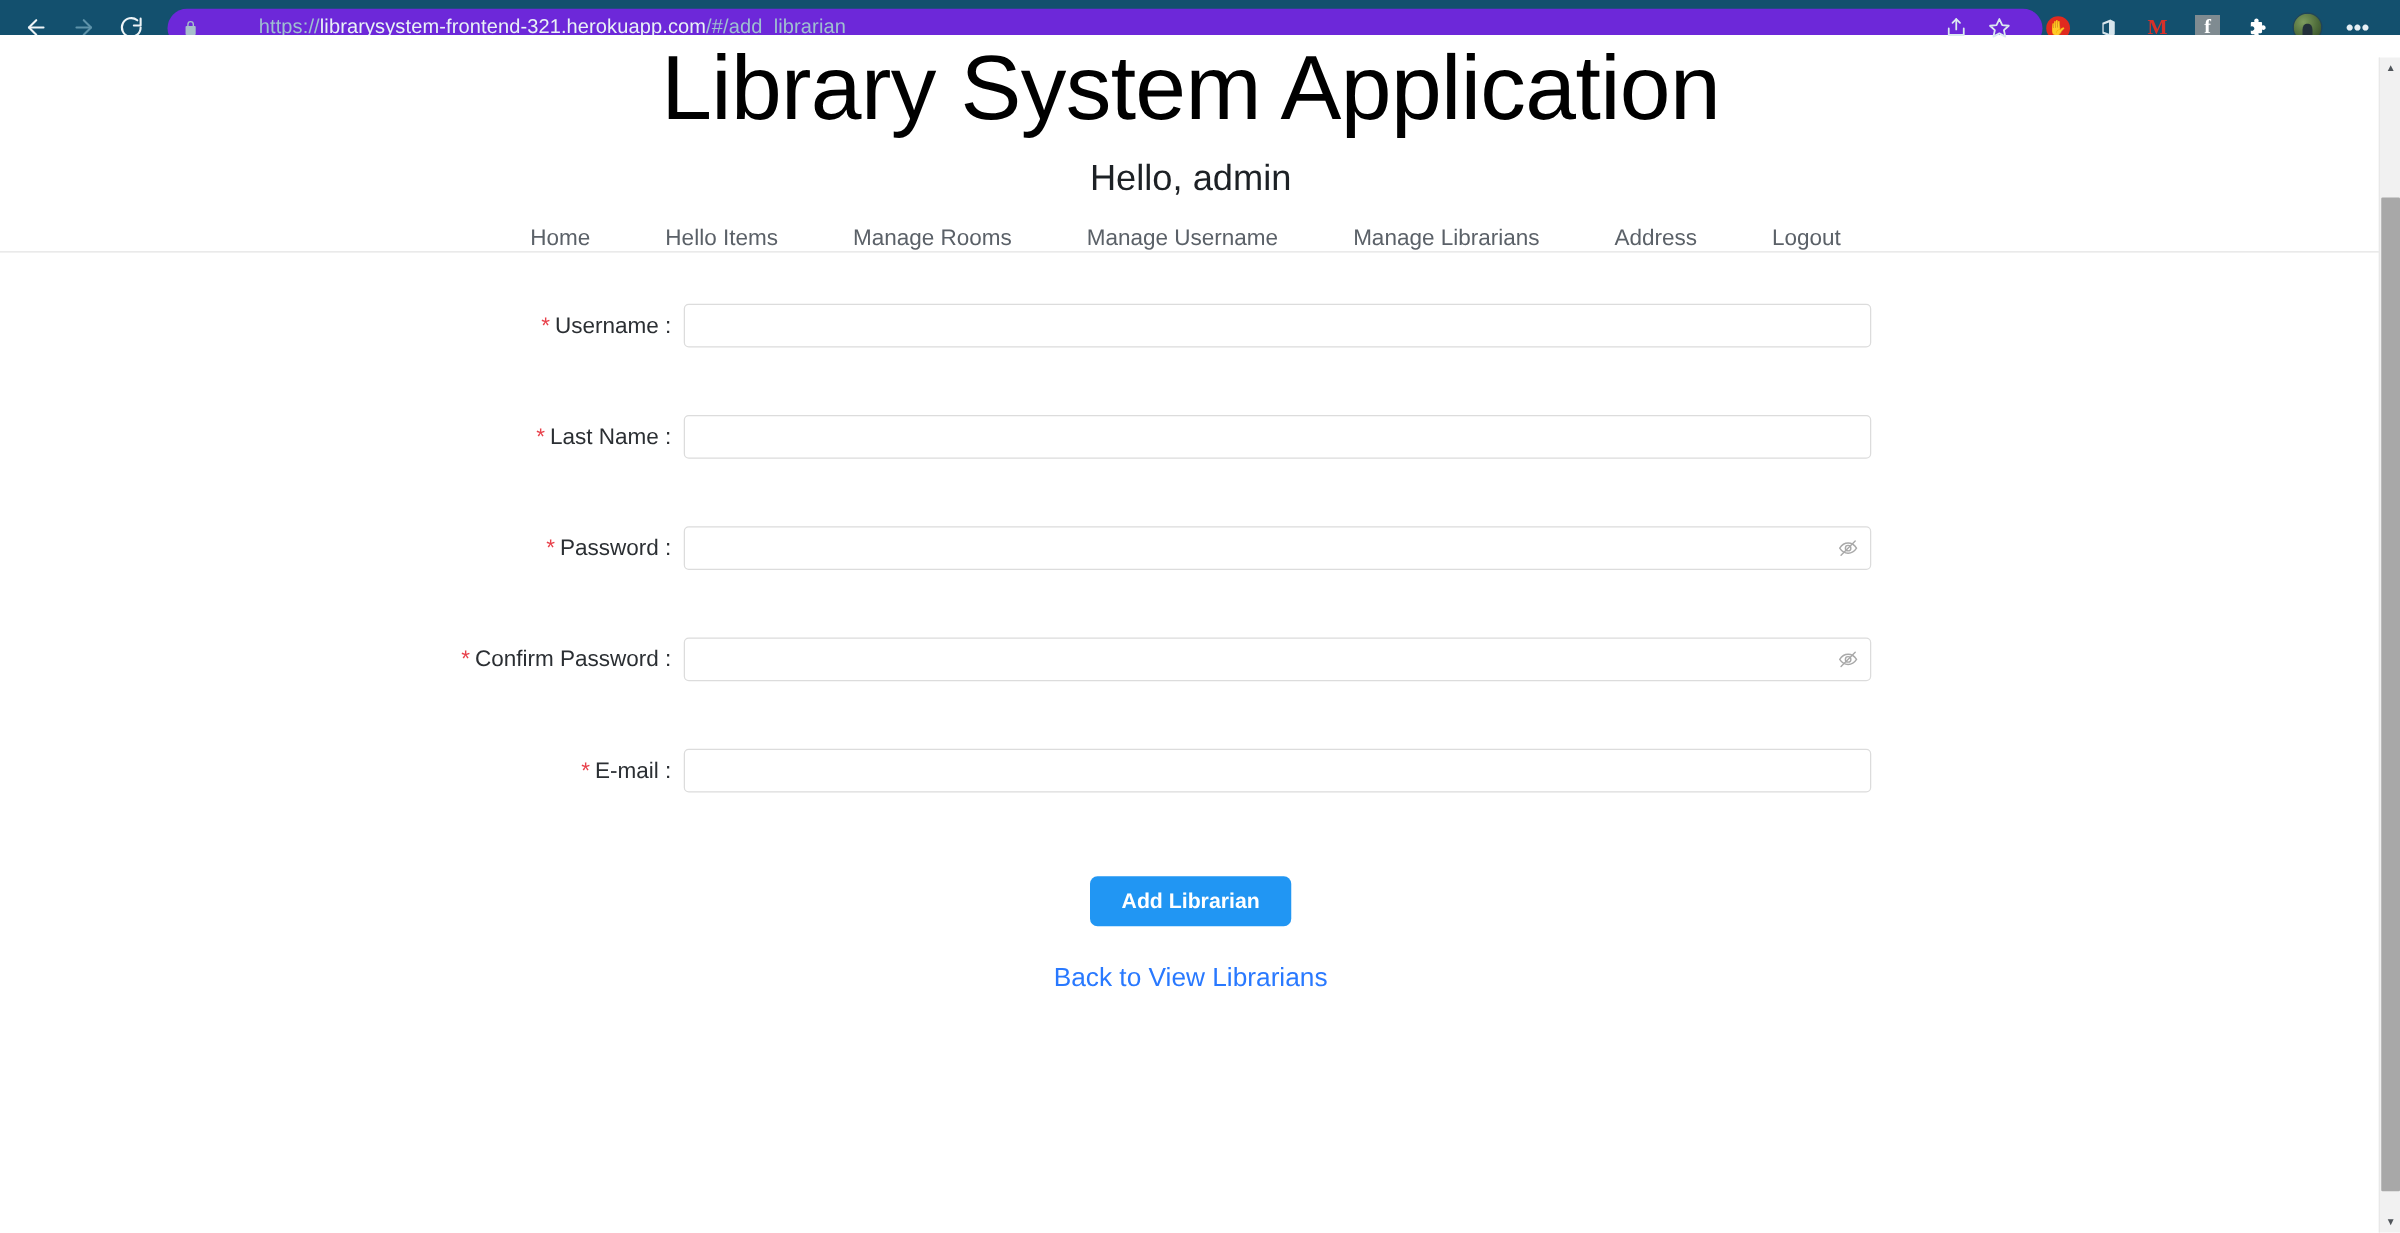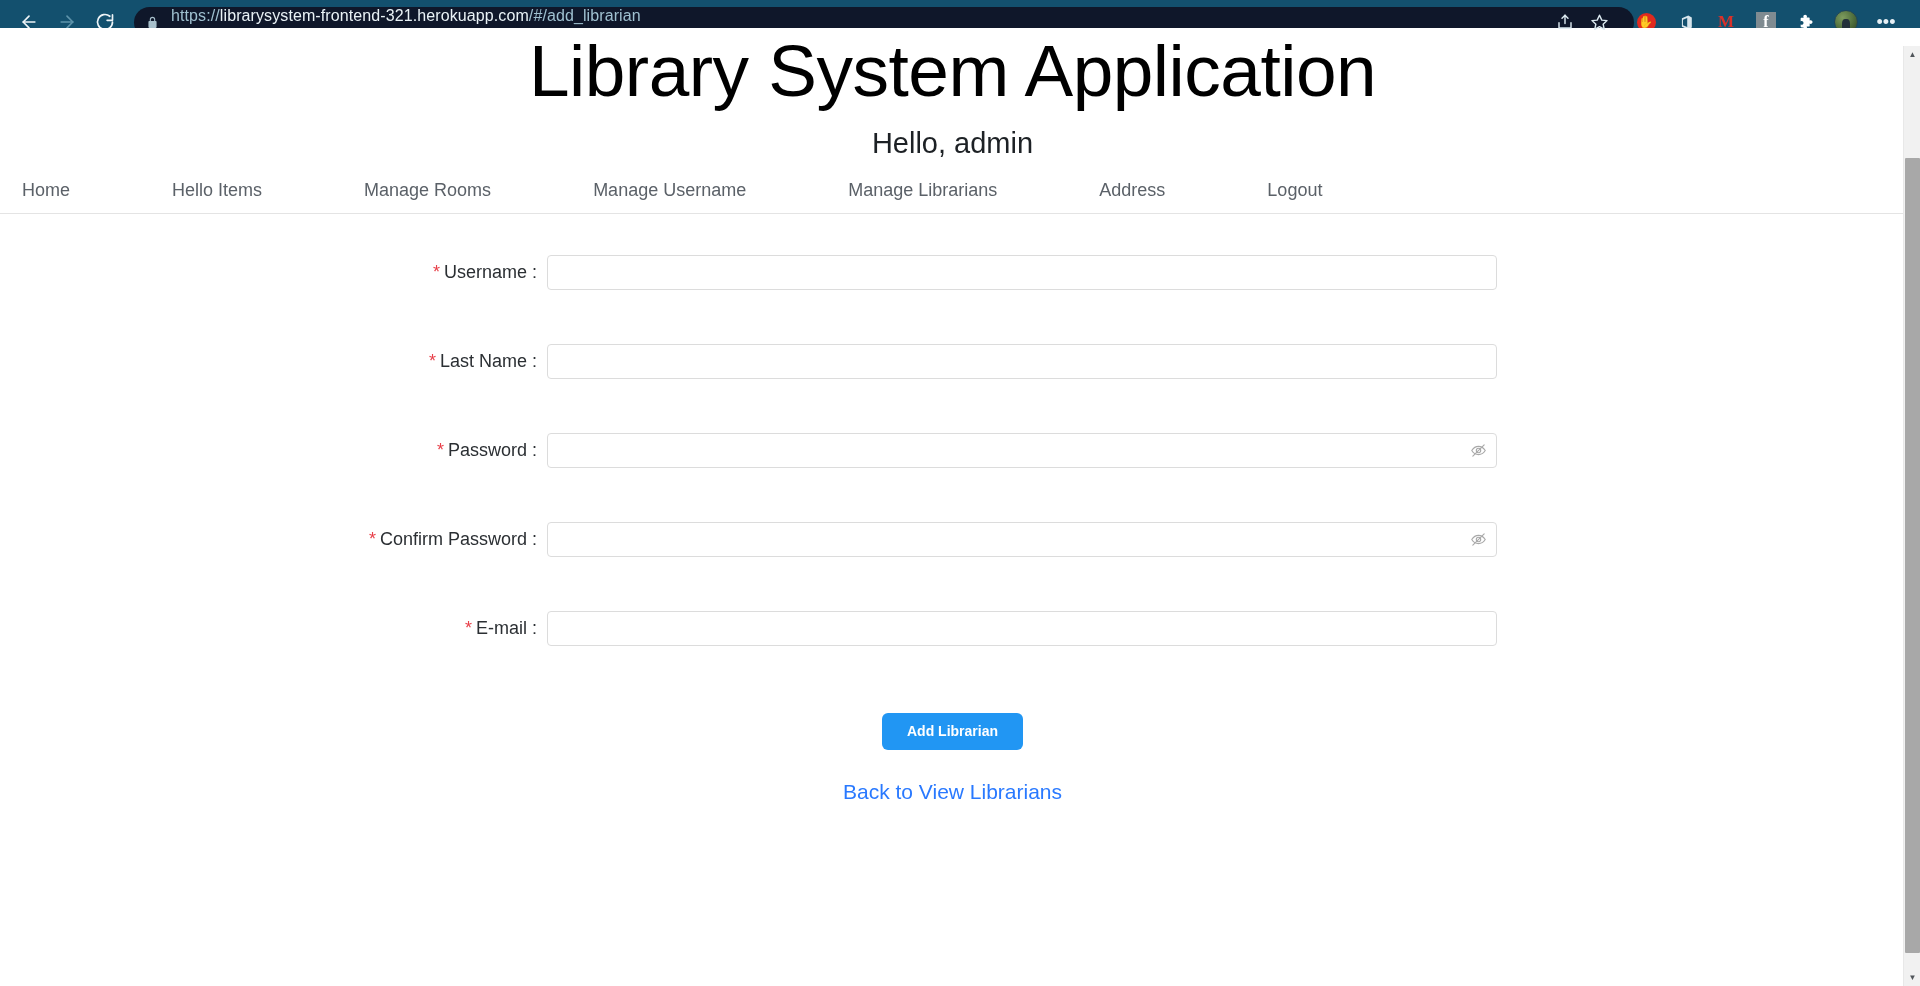--- a/index.html
+++ b/index.html
@@ -32,24 +32,26 @@
     color: #eef4f7;
   }
   .nav-btn.disabled { color: #5e93aa; }
   .nav-btn svg { display: block; }
 
   .omnibox {
     flex: 0 0 auto;
     margin-left: 10px;
     height: 31px;
     width: 1500px;
-    background: #0f172a;
+    background: #6d28d9;
     border-radius: 16px;
     display: flex;
+    align-items: center;
     padding: 0 12px;
+    gap: 36px;
   }
   .lock-icon { margin-right: 12px; display: flex; align-items: center; }
   .url-text {
     font-size: 16px;
     color: #e9f2f6;
     white-space: nowrap;
     overflow: hidden;
     letter-spacing: 0.1px;
   }
   .url-dim { color: #9fc0d0; }
@@ -139,25 +141,25 @@
     text-align: center;
     font-size: 29px;
     color: #1d2125;
     font-weight: normal;
     margin-top: 16px;
     font-family: "Liberation Sans Narrow", "Liberation Sans", sans-serif;
   }
 
   .navbar {
     margin-top: 20px;
-    padding-bottom: 12px;
-    display: flex;
+    padding-bottom: 0;
+    display: flex;
+    justify-content: center;
     align-items: center;
     border-bottom: 1px solid #e4e4e4;
-    gap: 42px;
   }
   .nav-link {
     font-size: 18px;
     color: #5b6168;
     margin: 0 30px;
     text-decoration: none;
     white-space: nowrap;
     font-family: "Liberation Sans Narrow", "Liberation Sans", sans-serif;
   }
   .nav-link:first-child { margin-left: 22px; }
@@ -218,21 +220,21 @@
   }
 
   .submit-row {
     display: flex;
     justify-content: center;
     margin-top: 40px;
   }
   .btn-primary {
     background: #2196f3;
     color: #ffffff;
-    font-size: 14px;
+    font-size: 17px;
     font-weight: bold;
     font-family: "Liberation Sans Narrow", "Liberation Sans", sans-serif;
     border: none;
     border-radius: 6px;
     padding: 10px 25px;
     cursor: pointer;
     line-height: 1.2;
   }
 
   .back-row {

